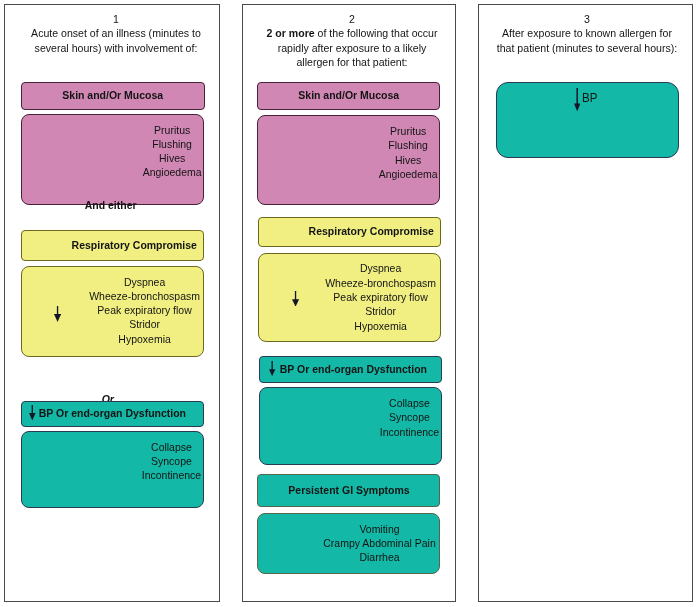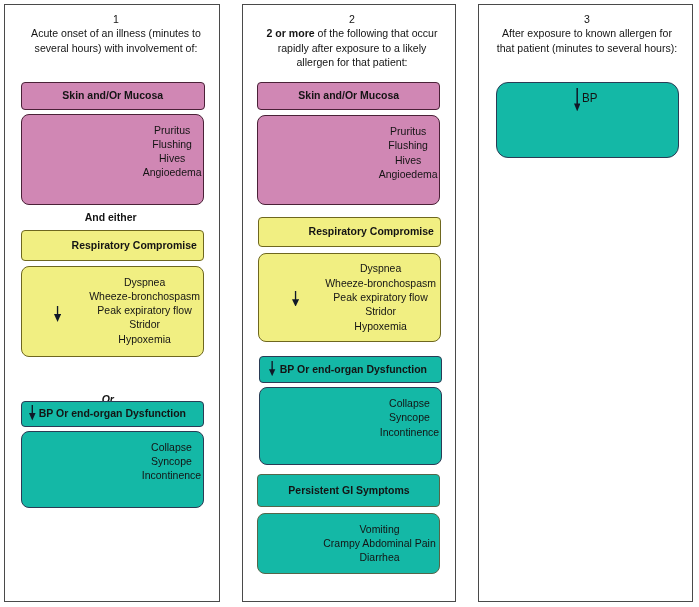--- a/index.html
+++ b/index.html
@@ -52,21 +52,21 @@
 
   <div class="box body-box pink" style="left:21px;top:114px;width:183px;height:91px;">
     <div>
       <span class="lines">Pruritus</span>
       <span class="lines">Flushing</span>
       <span class="lines">Hives</span>
       <span class="lines">Angioedema</span>
     </div>
   </div>
 
-  <div class="conn" style="left:19px;top:210px;width:183px;">
+  <div class="conn" style="left:19px;top:198px;width:183px;">
     <span>And either</span>
   </div>
 
   <div class="box title-box yellow" style="left:21px;top:230px;width:183px;height:31px;">
     <span class="t">Respiratory Compromise</span>
   </div>
 
   <div class="box body-box yellow" style="left:21px;top:266px;width:183px;height:91px;">
     <div>
       <span class="lines">Dyspnea</span>

